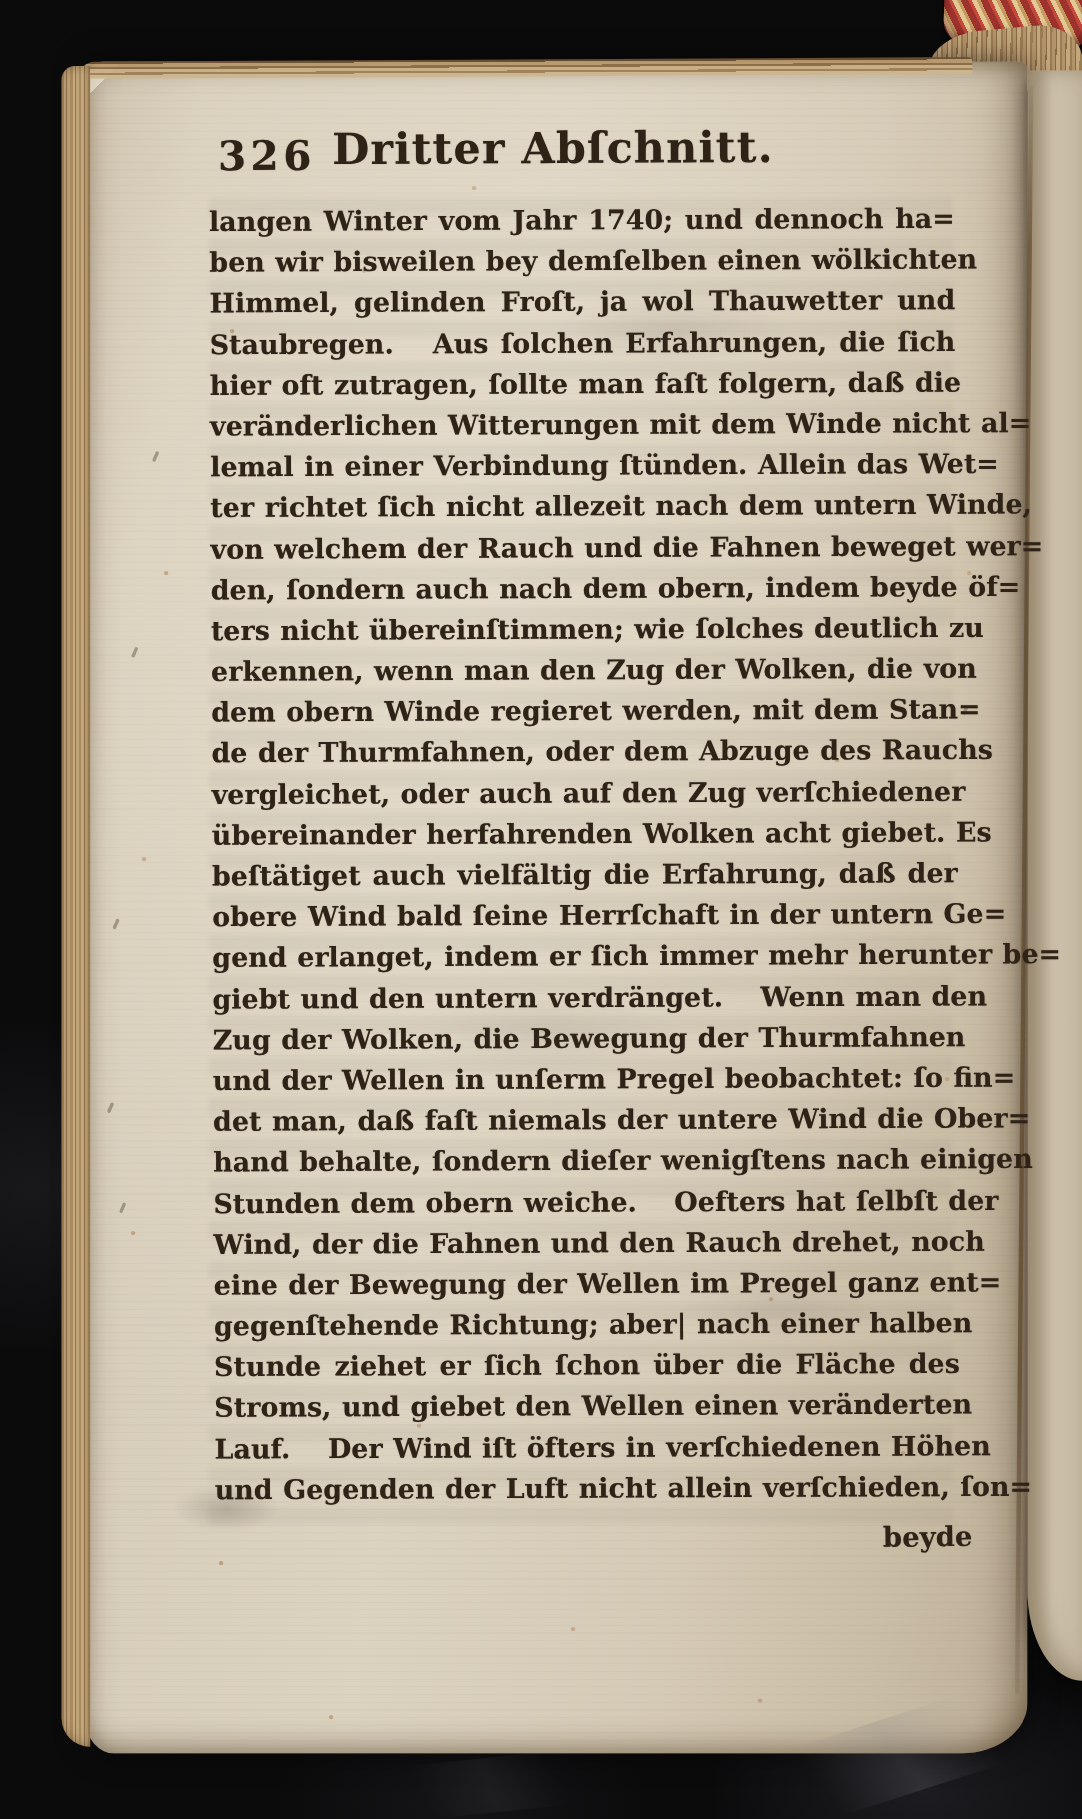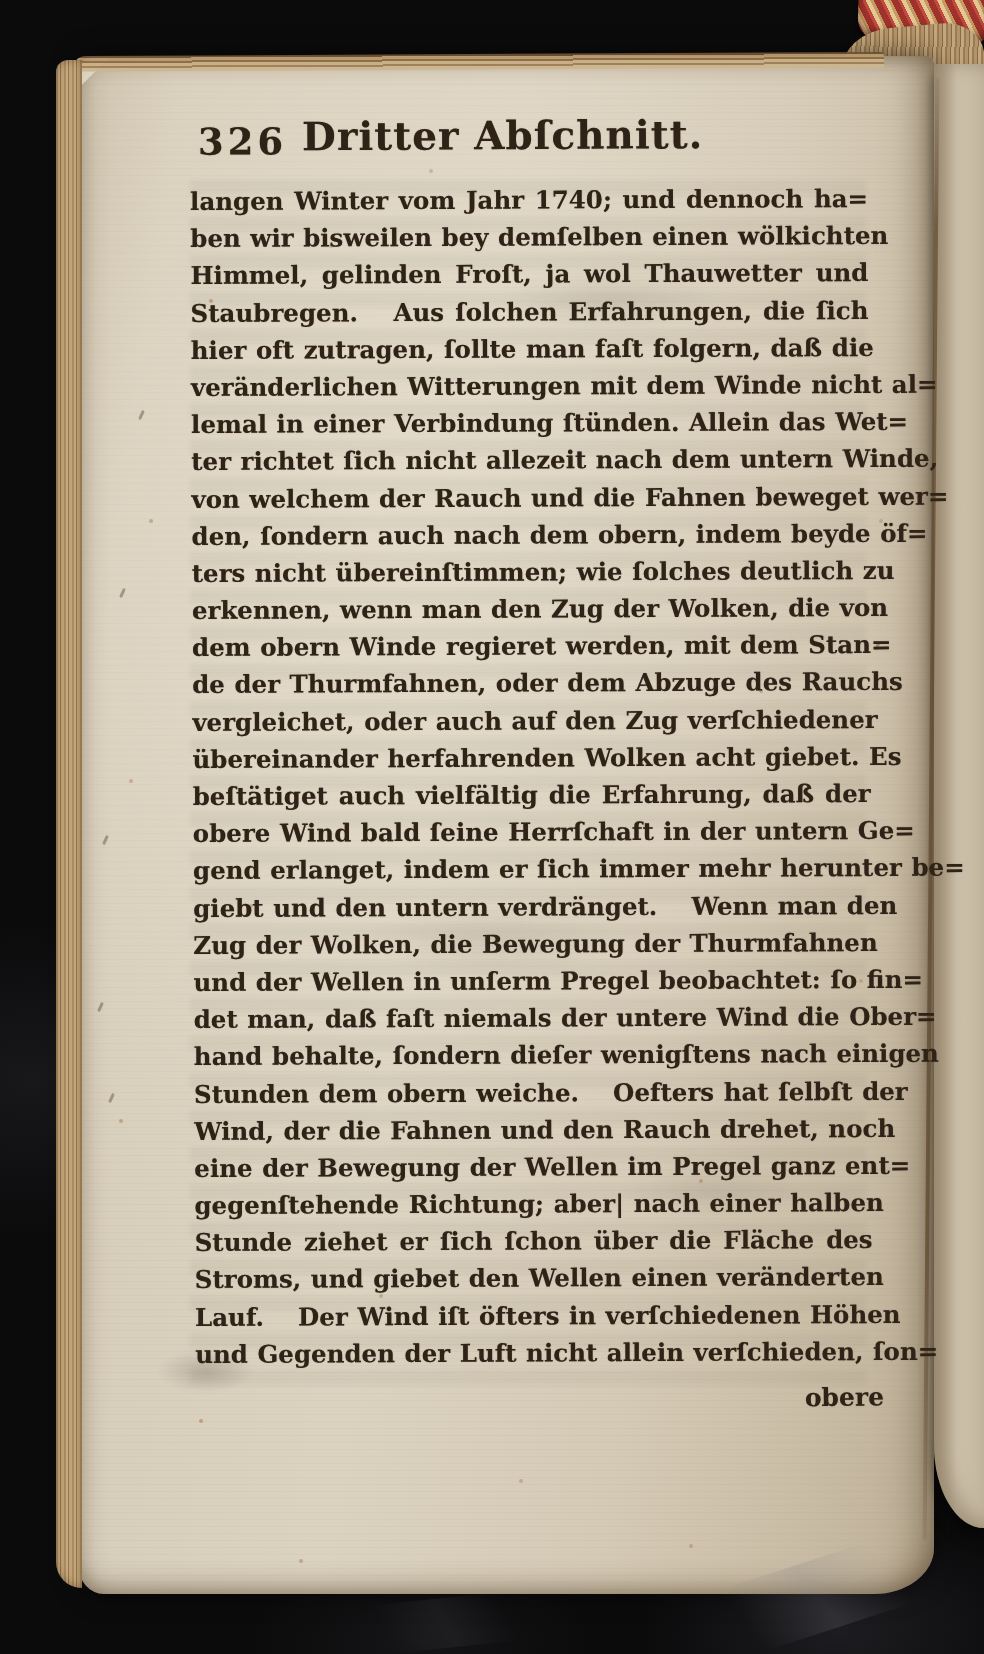--- a/index.html
+++ b/index.html
@@ -185,18 +185,18 @@
     <div class="tline">Wind, der die Fahnen und den Rauch drehet, noch</div>
     <div class="tline">eine der Bewegung der Wellen im Pregel ganz ent=</div>
     <div class="tline">gegenſtehende Richtung; aber| nach einer halben</div>
     <div class="tline">Stunde ziehet er ſich ſchon über die Fläche des</div>
     <div class="tline">Stroms, und giebet den Wellen einen veränderten</div>
     <div class="tline">Lauf.  Der Wind iſt öfters in verſchiedenen Höhen</div>
     <div class="tline">und Gegenden der Luft nicht allein verſchieden, ſon=</div>
   </div>
 
   <div class="catchword-row ink">
-    <span>obere</span>
+    <span>beyde</span>
   </div>
 
   <div class="streak"></div>
   <div class="streak2"></div>
 </div>
 
 </body></html>

